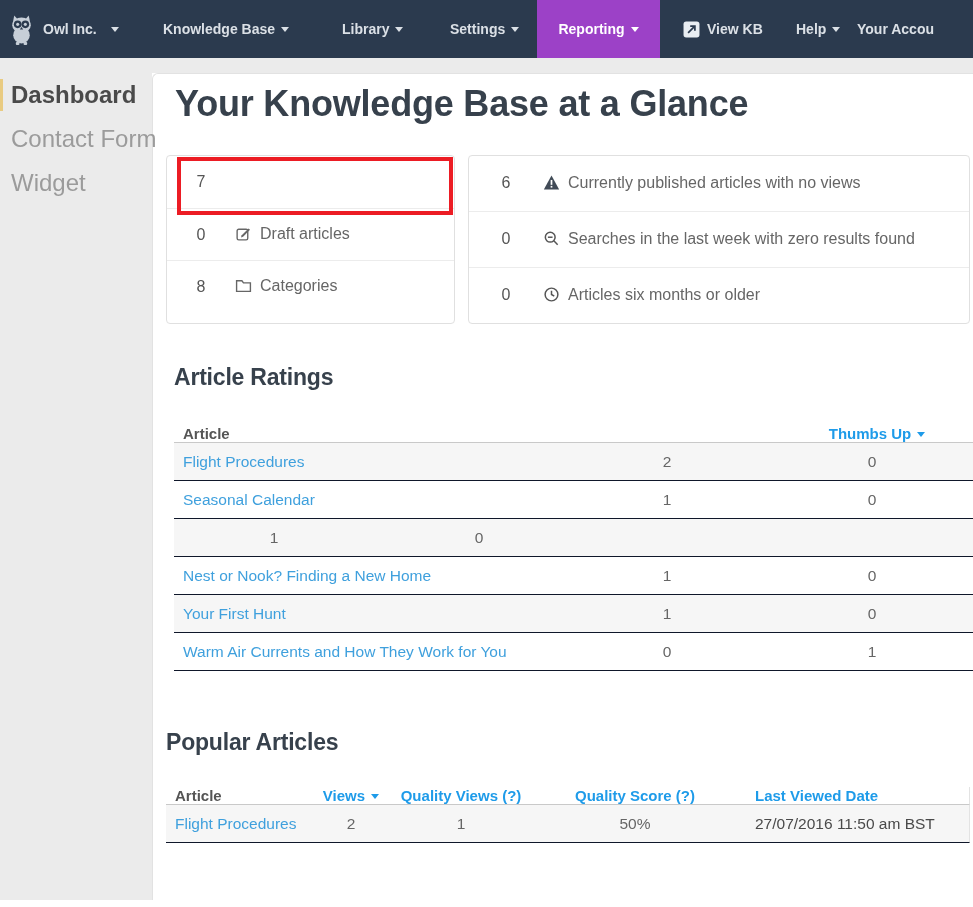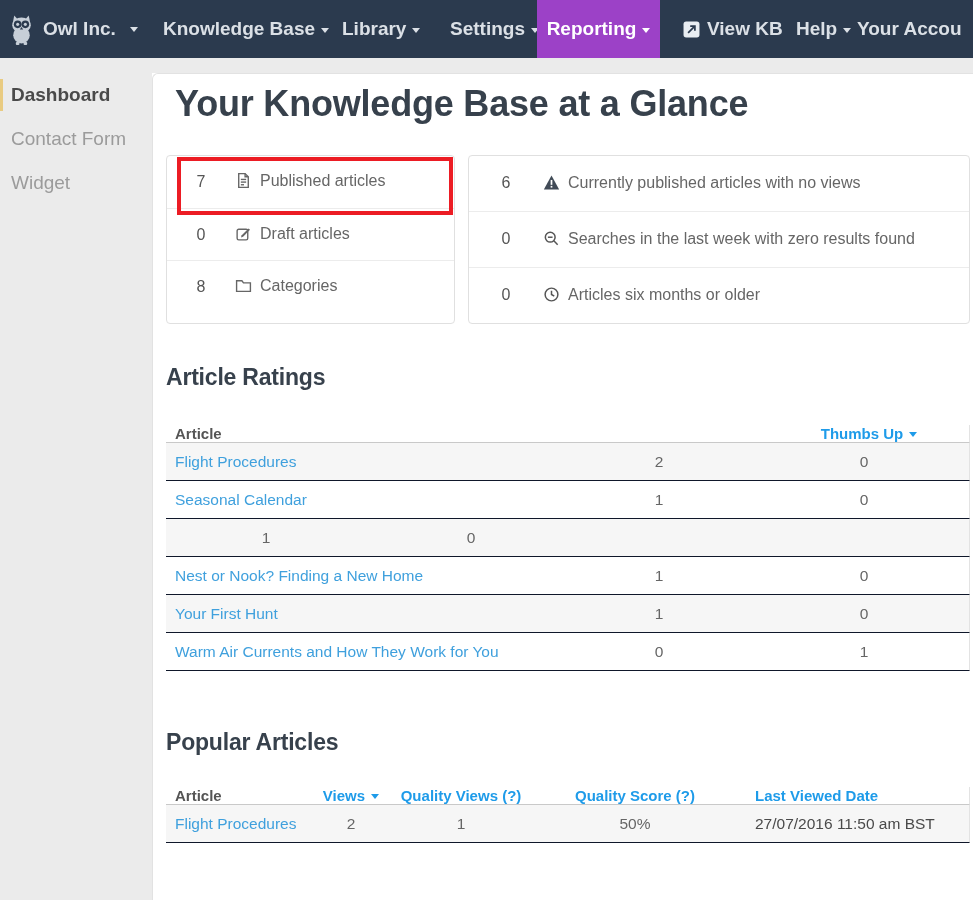--- a/index.html
+++ b/index.html
@@ -10,35 +10,35 @@
     --color-annotation-red:#ec1c24;
     --color-active-indicator:#e9cb81;
   }
   *{box-sizing:border-box;}
   html,body{margin:0;padding:0;}
   body{font-family:"Liberation Sans","DejaVu Sans",sans-serif;background:#fff;}
   .screen{position:relative;width:973px;height:907px;overflow:hidden;background:#fff;}
 
   
   .navbar{position:absolute;left:0;top:0;width:973px;height:58px;background:var(--color-navbar-bg,#2b3a4e);z-index:3;}
-  .nav-item{position:absolute;top:0;height:58px;line-height:58px;color:#dbe0e6;font-size:19px;font-weight:600;white-space:nowrap;cursor:pointer;}
+  .nav-item{position:absolute;top:0;height:58px;line-height:58px;color:#dbe0e6;font-size:14px;font-weight:600;white-space:nowrap;cursor:pointer;}
   .brand{left:8px;display:flex;align-items:center;gap:8px;}
   .nav-kb{left:163px;}
   .nav-library{left:342px;}
   .nav-settings{left:450px;}
   .nav-reporting{left:537px;width:123px;background:var(--color-nav-active-bg,#9c41c7);color:#fff;text-align:center;}
   .nav-viewkb{left:683px;display:flex;align-items:center;gap:7px;}
   .nav-help{left:796px;}
   .nav-account{left:857px;}
   .caret{display:inline-block;width:0;height:0;border-left:4px solid transparent;border-right:4px solid transparent;border-top:5px solid currentColor;margin-left:6px;vertical-align:2px;}
 
   
   .gray-band{position:absolute;left:0;top:58px;width:973px;height:15px;background:#ebebeb;}
   .sidebar{position:absolute;left:0;top:58px;width:152px;height:842px;background:#ebebeb;padding-top:15px;z-index:2;}
-  .side-item{position:relative;height:44px;line-height:44px;padding-left:11px;font-size:19px;color:#9b9b9b;cursor:pointer;white-space:nowrap;}
+  .side-item{position:relative;height:44px;line-height:44px;padding-left:11px;font-size:24px;color:#9b9b9b;cursor:pointer;white-space:nowrap;}
   .side-item.active{color:#4a4a4a;font-weight:700;}
   .active-bar{position:absolute;left:0;top:6px;width:3px;height:32px;background:var(--color-active-indicator,#e9cb81);}
 
   
   .card{position:absolute;left:152px;top:73px;width:821px;height:827px;background:#fff;border-top:1px solid #e2e2e2;border-left:1px solid #e2e2e2;border-top-left-radius:6px;padding:13px 0 0 13px;z-index:1;}
   .content{width:804px;}
   h1.page-title{font-size:36px;font-weight:700;color:#37414c;margin:0 0 0 9px;line-height:33px;letter-spacing:-0.2px;}
   h2.section-title{font-size:23px;font-weight:700;color:#37414c;margin:0;line-height:29px;letter-spacing:-0.2px;}
 
   
@@ -52,21 +52,21 @@
   .right .stat-row{padding:15px 0 14px;align-items:flex-start;}
   .stat-num{width:68px;text-align:center;font-size:16px;color:#555;flex:none;}
   .right .stat-num{width:74px;line-height:23px;}
   .stat-label{font-size:16px;color:#666;line-height:23px;padding-right:16px;}
   .stat-label .icon{margin-right:8px;vertical-align:-3px;}
 
   
   .annotation{position:absolute;left:177px;top:157px;width:276px;height:58px;border:4px solid var(--color-annotation-red,#ec1c24);z-index:6;pointer-events:none;}
 
   
-  .ratings-section{margin-top:39px;}
+  .ratings-section{margin-top:39px;margin-left:8px;}
   .tbl{width:804px;font-size:15px;}
   .tbl-head{display:flex;align-items:flex-end;border-bottom:1px solid #c9c9c9;color:#555;font-weight:700;margin-top:33px;border-right:1px solid #e3e3e3;}
   .tbl-row{display:flex;align-items:center;height:38px;border-bottom:1px solid #0f172a;border-right:1px solid #e3e3e3;}
   .tbl-row.stripe{background:#f6f6f6;}
   .sort-link{color:var(--color-header-blue,#1e9be9);cursor:pointer;font-weight:700;}
   .article-link{color:var(--color-link-blue,#3fa0dd);cursor:pointer;font-size:15.5px;}
   .cell-num{color:#666;font-size:15.5px;}
   
   .r-article{flex:1;padding-left:9px;}
   .r-up{width:200px;text-align:center;}
@@ -160,29 +160,20 @@
 
   <div class="card">
     <div class="content">
       <h1 class="page-title">Your Knowledge Base at a Glance</h1>
 
       <div class="glance">
 
         <div class="stat-table left">
           <div class="stat-row">
             <span class="stat-num">7</span>
-            <span class="stat-label">
-              <span class="icon"><svg width="17" height="17" viewBox="0 0 16 16" fill="none" stroke="#666" stroke-width="1.3">
-                    <path d="M3.5 1.5 h6 l3 3 v10 h-9 Z"></path>
-                    <path d="M9.5 1.5 v3 h3"></path>
-                    <path d="M5.5 7 h5"></path>
-                    <path d="M5.5 9.5 h5"></path>
-                    <path d="M5.5 12 h3"></path>
-                  </svg></span><span>Published articles</span>
-            </span>
           </div>
           <div class="stat-row">
             <span class="stat-num">0</span>
             <span class="stat-label">
               <span class="icon"><svg width="17" height="17" viewBox="0 0 16 16">
                     <rect x="2" y="4" width="10" height="10" rx="1.5" fill="none" stroke="#666" stroke-width="1.3"></rect>
                     <path d="M6.3 9.7 L12.8 3.2 l1.3 1.3 L7.6 11 l-2 0.7 Z" fill="#666"></path>
                   </svg></span><span>Draft articles</span>
             </span>
           </div>

